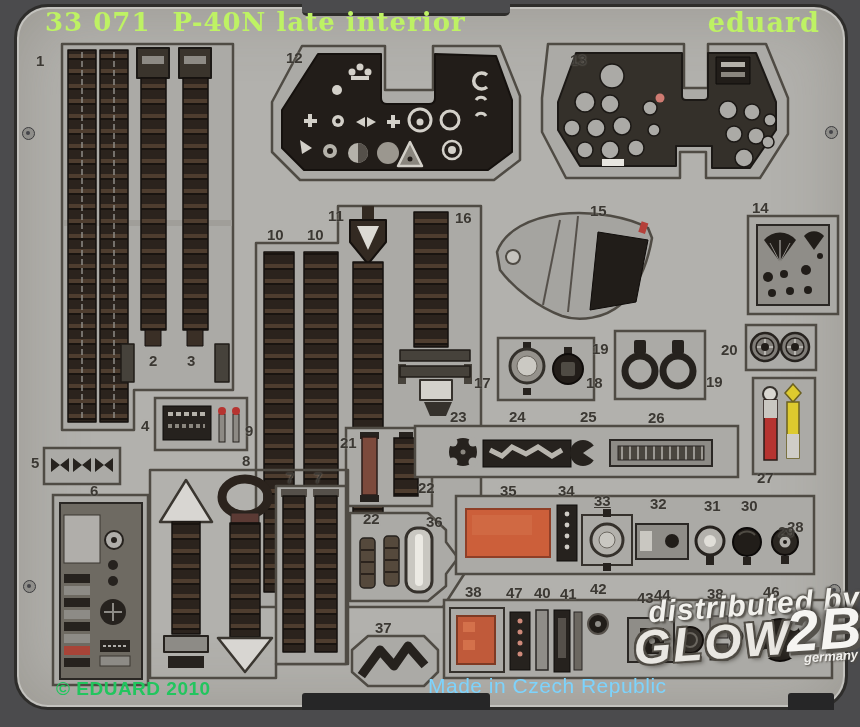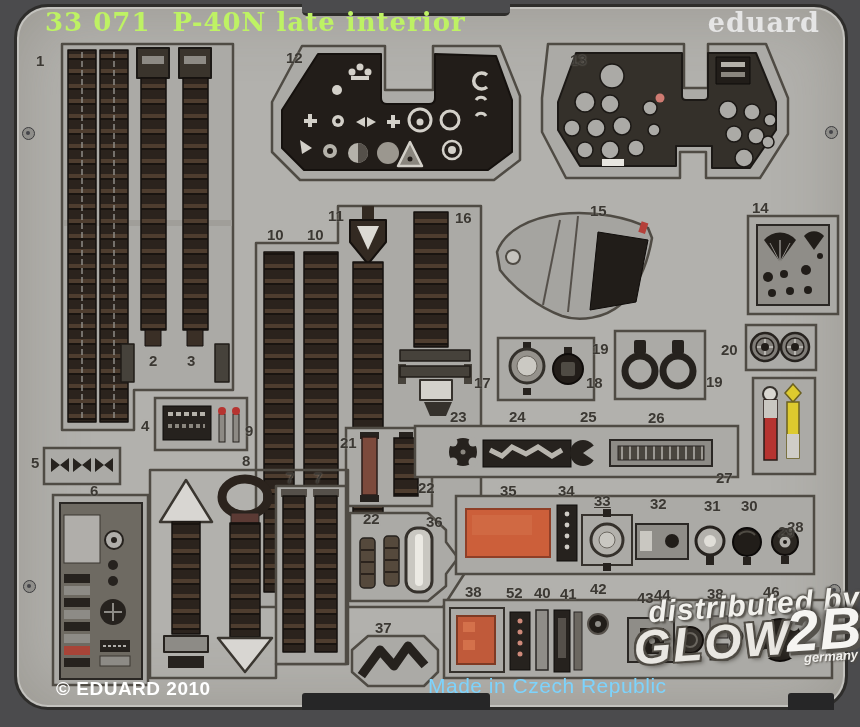--- a/index.html
+++ b/index.html
@@ -26,25 +26,25 @@
   .header-title{
     position:absolute;left:45px;top:7px;z-index:20;
     font-family:"DejaVu Serif","Liberation Serif",serif;
     font-weight:bold;font-size:26px;color:#bef264;letter-spacing:1px;
     white-space:nowrap;
   }
   .header-title .cat{margin-right:22px;}
   .brand{
     position:absolute;right:40px;top:7px;z-index:20;
     font-family:"DejaVu Serif","Liberation Serif",serif;
-    font-weight:bold;font-size:27px;color:#e5e5e5;letter-spacing:1px;
+    font-weight:bold;font-size:27px;color:#bef264;letter-spacing:1px;
   }
   .copyright{
     position:absolute;left:56px;top:678px;z-index:20;
-    font-size:19px;font-weight:bold;color:#ffffff;letter-spacing:.5px;
+    font-size:19px;font-weight:bold;color:#22c55e;letter-spacing:.5px;
   }
   .madein{
     position:absolute;left:428px;top:674px;z-index:20;
     font-size:21px;color:#7dd3fc;letter-spacing:.5px;
   }
   svg.parts{position:absolute;left:0;top:0;z-index:10;}
   .part-num{
     position:absolute;z-index:22;
     font-size:15px;font-weight:bold;color:#3b3833;
     text-shadow:0 0 2px rgba(190,188,182,.6);
@@ -495,32 +495,32 @@
       <span class="part-num" style="left: 706px; top: 373px;">19</span>
       <span class="part-num" style="left: 721px; top: 341px;">20</span>
       <span class="part-num" style="left: 340px; top: 434px;">21</span>
       <span class="part-num" style="left: 418px; top: 479px;">22</span>
       <span class="part-num" style="left: 363px; top: 510px;">22</span>
       <span class="part-num" style="left: 426px; top: 513px;">36</span>
       <span class="part-num" style="left: 450px; top: 408px;">23</span>
       <span class="part-num" style="left: 509px; top: 408px;">24</span>
       <span class="part-num" style="left: 580px; top: 408px;">25</span>
       <span class="part-num" style="left: 648px; top: 409px;">26</span>
-      <span class="part-num" style="left: 716px; top: 469px;">27</span>
+      <span class="part-num" style="left: 757px; top: 469px;">27</span>
       <span class="part-num" style="left: 787px; top: 470px; margin-top: 48px;">28</span>
       <span class="part-num" style="left: 500px; top: 482px;">35</span>
       <span class="part-num" style="left: 558px; top: 482px;">34</span>
       <span class="part-num" style="left: 594px; top: 492px; text-decoration: underline;">33</span>
       <span class="part-num" style="left: 650px; top: 495px;">32</span>
       <span class="part-num" style="left: 704px; top: 497px;">31</span>
       <span class="part-num" style="left: 741px; top: 497px;">30</span>
       <span class="part-num" style="left: 778px; top: 523px;">29</span>
       <span class="part-num" style="left: 375px; top: 619px;">37</span>
       <span class="part-num" style="left: 465px; top: 583px; text-align: right;">38</span>
-      <span class="part-num" style="left: 506px; top: 584px;">52</span>
+      <span class="part-num" style="left: 506px; top: 584px;">47</span>
       <span class="part-num" style="left: 534px; top: 584px;">40</span>
       <span class="part-num" style="left: 560px; top: 585px;">41</span>
       <span class="part-num" style="left: 590px; top: 580px;">42</span>
       <span class="part-num" style="left: 637px; top: 589px;">43</span>
       <span class="part-num" style="left: 654px; top: 586px;">44</span>
       <span class="part-num" style="left: 707px; top: 585px;">38</span>
       <span class="part-num" style="left: 763px; top: 583px;">46</span>
     </div>
 
   <div class="copyright">© EDUARD 2010</div>

